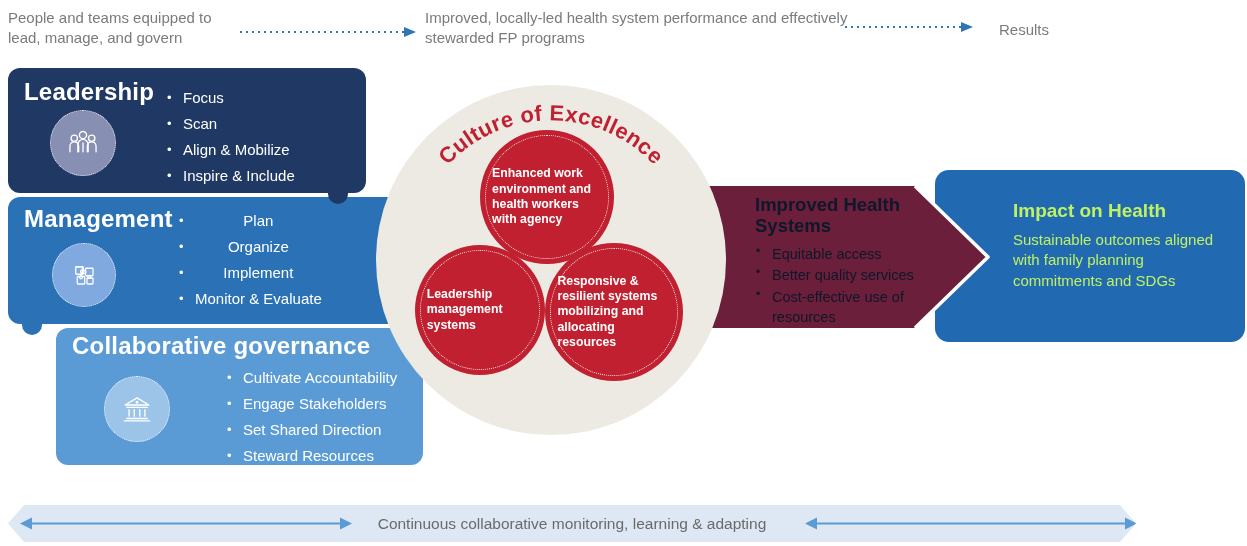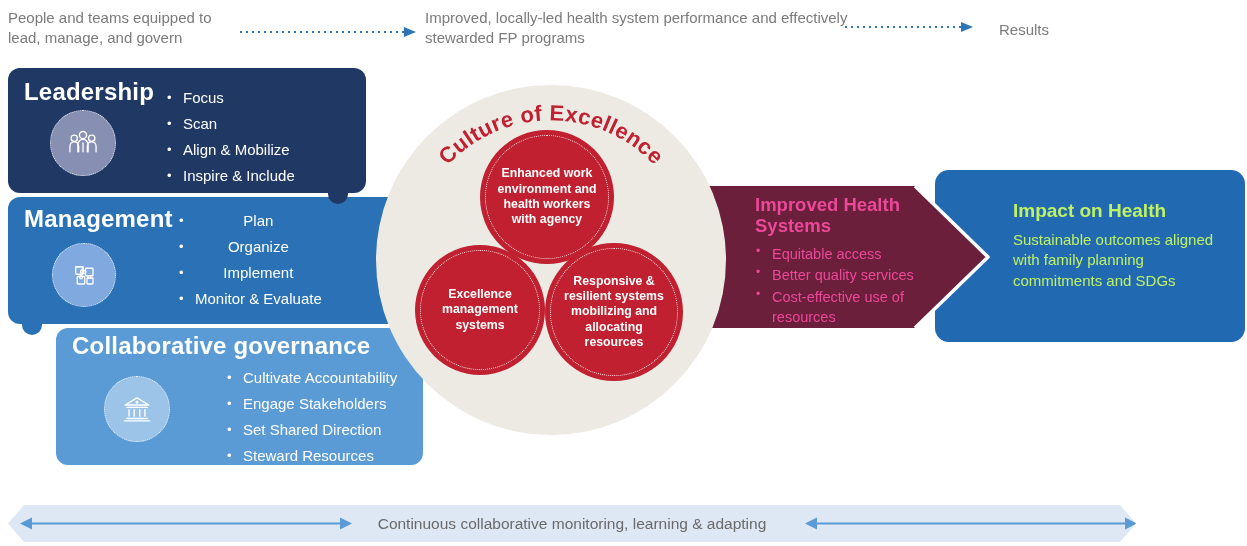--- a/index.html
+++ b/index.html
@@ -42,34 +42,34 @@
   .tab2{left:22px;top:324px;background:#2A72B5;}
   
   .big-circle{
     position:absolute;left:376px;top:85px;width:350px;height:350px;border-radius:50%;
     background:#EDEAE4;z-index:3;
   }
   .arc-svg{position:absolute;left:0;top:0;}
   .arc-svg text{font-family:"Liberation Sans",sans-serif;font-weight:bold;font-size:22px;fill:#C0202F;letter-spacing:.4px;}
   .red-circle{
     position:absolute;border-radius:50%;background:#C0202F;color:#fff;
-    display:flex;align-items:center;justify-content:center;text-align:center;
+    display:flex;align-items:center;justify-content:center;text-align:left;
     font-weight:bold;font-size:12.3px;line-height:1.25;
   }
   .red-circle::before{
     content:"";position:absolute;inset:5px;border-radius:50%;
     border:1.5px dotted rgba(255,255,255,.9);
   }
   .red-circle span{display:block;width:82%;}
   .rc1{left:104px;top:45px;width:134px;height:134px;}
   .rc2{left:39px;top:160px;width:130px;height:130px;}
   .rc3{left:169px;top:158px;width:138px;height:138px;}
   
   .maroon-svg{position:absolute;left:690px;top:180px;z-index:2;}
-  .maroon-content{position:absolute;left:755px;top:194px;width:195px;color:#ec4899;z-index:4;}
+  .maroon-content{position:absolute;left:755px;top:194px;width:195px;color:#0f172a;z-index:4;}
   .maroon-title{font-weight:bold;font-size:18.5px;line-height:1.15;width:160px;margin-bottom:7px;}
   .maroon-bullets{margin:0;padding:0;list-style:none;font-size:14.5px;width:180px;}
   .maroon-bullets li{position:relative;padding-left:17px;line-height:1.42;margin-bottom:1px;}
   .maroon-bullets li::before{content:"•";position:absolute;left:1px;top:-1px;font-size:12px;}
   
   .impact-box{
     position:absolute;left:935px;top:170px;width:310px;height:172px;border-radius:14px;
     background:#2169B0;color:#bef264;z-index:1;
   }
   .impact-title{position:absolute;left:78px;top:30px;font-weight:bold;font-size:19px;}
@@ -197,21 +197,21 @@
           <path id="cultureArc" d="M 54 104 A 141 141 0 0 1 296 104" fill="none"></path>
         </defs>
       <text text-anchor="middle">
         <textPath href="#cultureArc" startOffset="50%">Culture of Excellence</textPath>
       </text>
     </svg>
     <div class="red-circle rc1">
       <span>Enhanced work environment and health workers with agency</span>
     </div>
     <div class="red-circle rc2">
-      <span>Excellence management systems</span>
+      <span>Leadership management systems</span>
     </div>
     <div class="red-circle rc3">
       <span>Responsive &amp; resilient systems mobilizing and allocating resources</span>
     </div>
   </div>
 
   <div class="bottom-bar">
     <div class="bottom-label">Continuous collaborative monitoring, learning &amp; adapting</div>
     <svg class="barrow left" width="332" height="17">
       <line x1="10" y1="8.5" x2="322" y2="8.5" stroke="#5B9BD5" stroke-width="1.8"></line>

